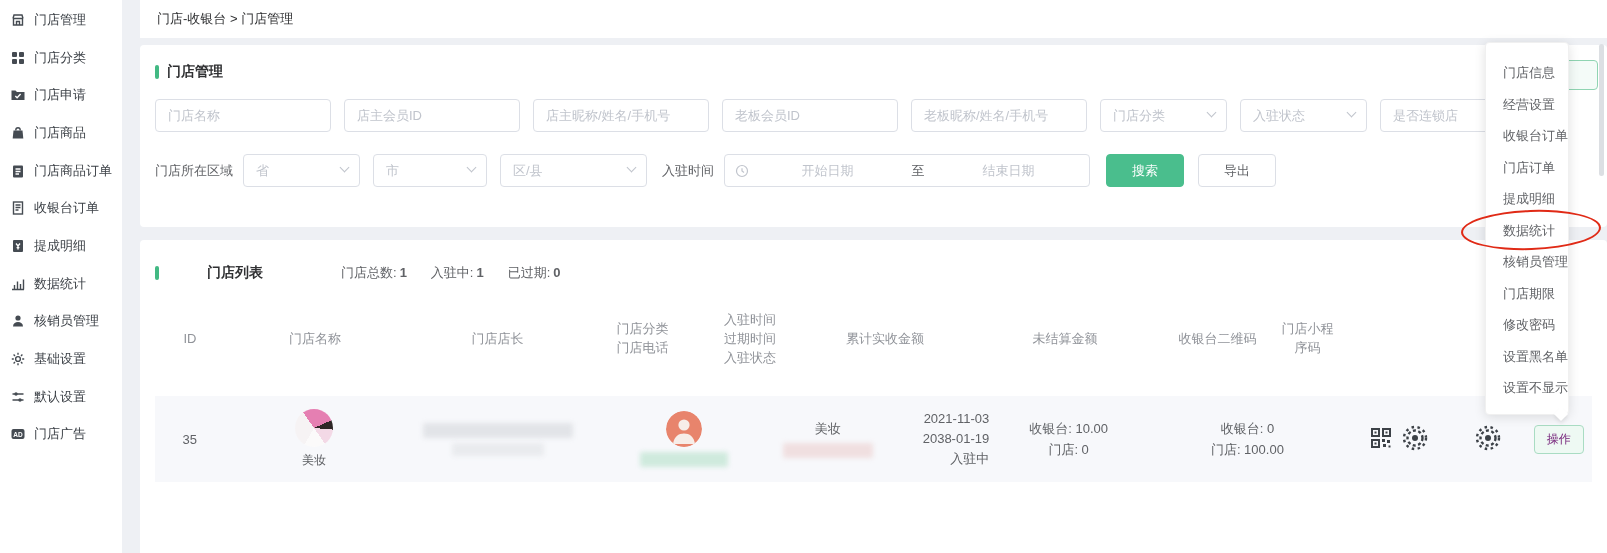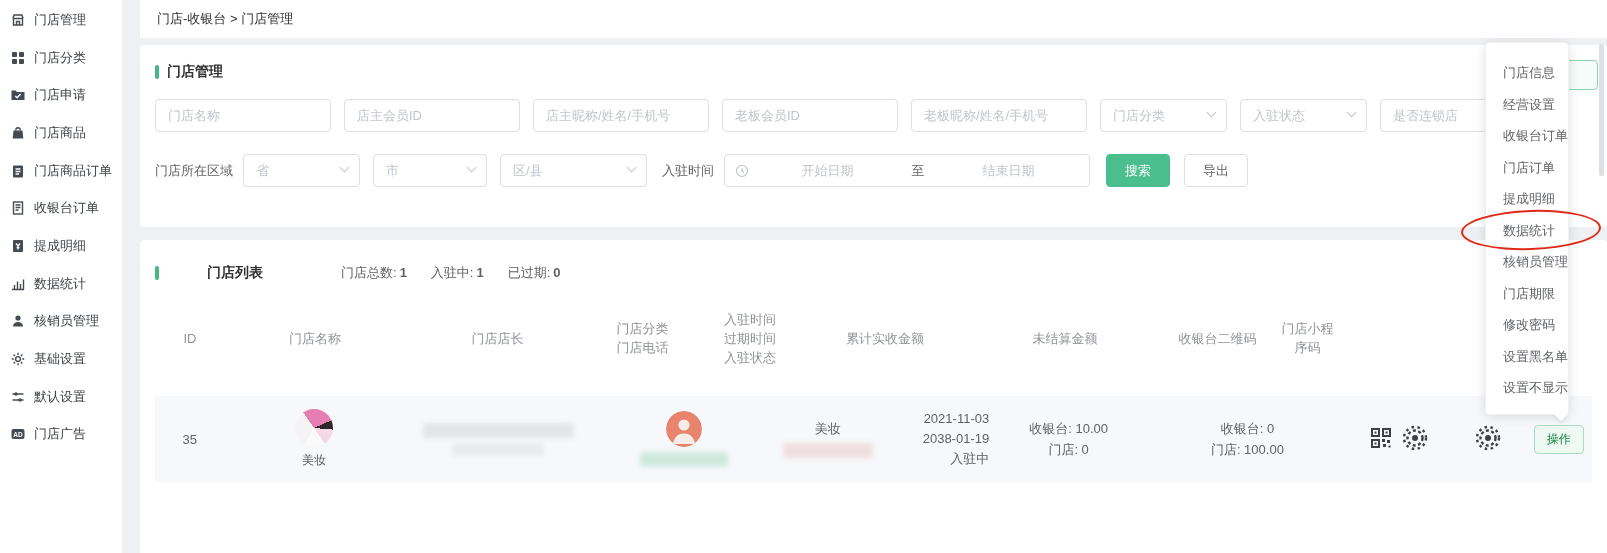--- a/index.html
+++ b/index.html
@@ -31,21 +31,21 @@
   .select { position:relative; height:33px; border:1px solid #dcdfe6; border-radius:4px; background:#fff; display:flex; align-items:center; padding:0 26px 0 12px; margin-right:13px; cursor:pointer; }
   .select .ph { color:#c0c4cc; }
   .select .chev { position:absolute; right:11px; top:11px; width:7px; height:7px; border-right:1.4px solid #c0c4cc; border-bottom:1.4px solid #c0c4cc; transform:rotate(45deg); margin-top:-2px; }
   .w127 { width:127px; } .w117 { width:117px; } .w114 { width:114px; } .w147 { width:147px; }
   .f-label { color:#606266; margin-right:10px; white-space:nowrap; }
   .date-range { position:relative; width:366px; height:33px; border:1px solid #dcdfe6; border-radius:4px; display:flex; align-items:center; padding:0 10px 0 32px; }
   .date-range .clock { position:absolute; left:10px; top:9px; }
   .date-range span { flex:1; text-align:center; }
   .date-ph { color:#c0c4cc; }
   .date-sep { color:#606266; flex:0 0 40px !important; }
-  .btn { height:33px; border-radius:4px; padding:0 18px; font-size:13px; cursor:pointer; border:1px solid transparent; font-family:inherit; }
+  .btn { height:33px; border-radius:4px; padding:0 25px; font-size:13px; cursor:pointer; border:1px solid transparent; font-family:inherit; }
   .btn-search { background:#4abe8d; color:#fff; margin-left:16px; border-color:#4abe8d; }
   .btn-export { background:#fff; color:#606266; border-color:#dcdfe6; margin-left:14px; }
 
   
   .list-card { margin-top:13px; height:400px; }
   .list-title-row { display:flex; align-items:center; padding:24px 15px 0 15px;gap:40px; }
   .stats { display:flex; margin-left:38px; color:#606266; }
   .stat { margin-right:24px; }
   .stat b { font-weight:bold; color:#606266; margin-left:3px; }
 
@@ -60,21 +60,21 @@
   .store-avatar { width:38px; height:38px; border-radius:50%; background:conic-gradient(from 210deg,#f6f3f4 0 32%,#e57fb2 32% 60%,#2e2626 60% 68%,#f3d9e6 68% 82%,#fbfafa 82% 100%); filter:blur(.4px); }
   .mgr-avatar { width:36px; height:36px; border-radius:50%; overflow:hidden; }
   .blur-block { border-radius:2px; filter:blur(2.5px); }
   .bb-addr1 { width:150px; height:15px; background:#e2e4e8; }
   .bb-addr2 { width:92px; height:13px; background:#e9ebee; }
   .bb-name { width:88px; height:15px; background:#cfeadd; }
   .bb-phone { width:90px; height:15px; background:#f0dfe0; }
   .line3 { line-height:20px;text-align:right; }
   .amount-lines { line-height:21px; }
   .qr-cell { display:flex; align-items:center; justify-content:center; gap:10px; }
-  .btn-op { height:29px; width:50px; background:#eef9f3; border:1px solid #a9dcc3; border-radius:4px; color:#15803d; font-size:12px; cursor:pointer; font-family:inherit; }
+  .btn-op { height:29px; width:50px; background:#eef9f3; border:1px solid #a9dcc3; border-radius:4px; color:#701a75; font-size:12px; cursor:pointer; font-family:inherit; }
 
   
   .add-store-btn { position:absolute; left:1540px; top:60px; width:58px; height:30px; border:1px solid #8fd4b2; background:#f4fbf8; border-radius:4px; z-index:5; cursor:pointer; }
   .dropdown { position:absolute; left:1485px; top:42px; width:84px; height:373px; background:#fff; border-radius:4px; box-shadow:0 2px 12px rgba(0,0,0,.12); border:1px solid #f0f0f0; z-index:10; padding-top:14px; }
   .dd-item { height:31.5px; line-height:31.5px; padding-left:17px; color:#606266; white-space:nowrap; cursor:pointer; }
   .dd-caret { position:absolute; left:70px; bottom:-5px; width:10px; height:10px; background:#fff; transform:rotate(45deg); box-shadow:2px 2px 4px rgba(0,0,0,.08); }
   .red-ellipse { position:absolute; left:-25px; top:167px; width:140px; height:40px; border:2.5px solid #e02a16; border-radius:50%; transform:rotate(-2deg); pointer-events:none; z-index:11; }
   .scroll-thumb { position:absolute; right:3px; top:44px; width:5px; height:132px; background:#dcdfe3; border-radius:3px; z-index:12; }
 </style>
 </head>

